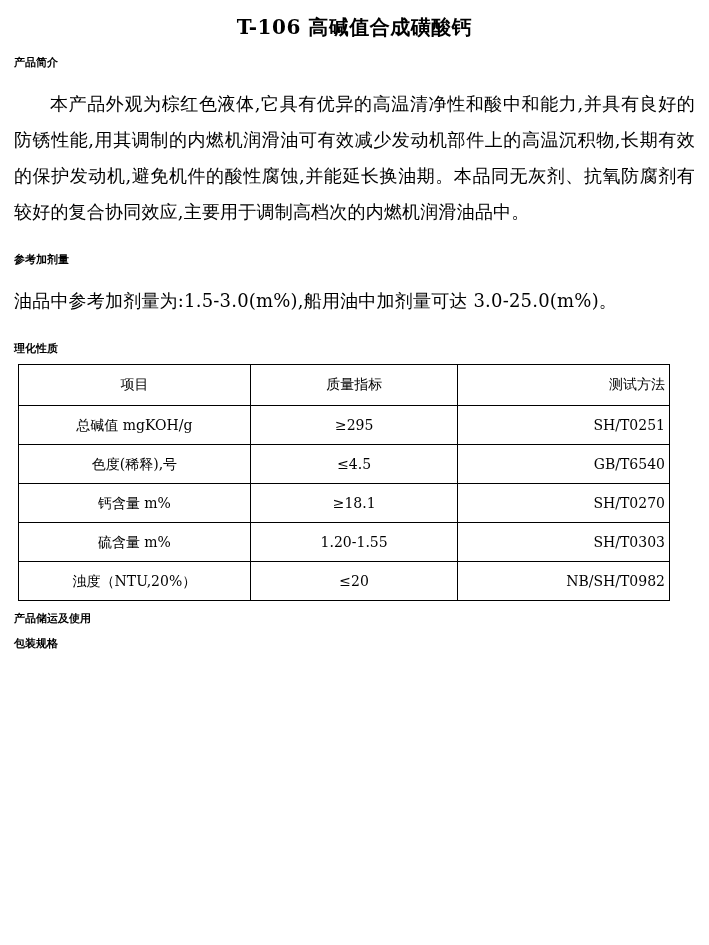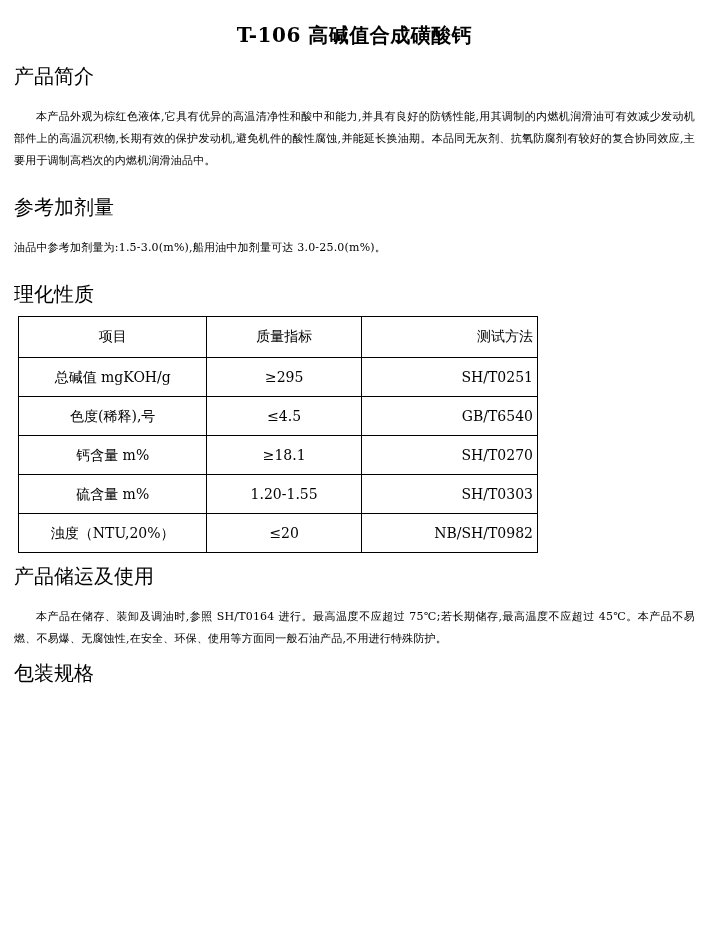--- a/index.html
+++ b/index.html
@@ -18,42 +18,42 @@
   .page {
     padding: 10px 14px 0 14px;
     box-sizing: border-box;
     width: 709px;
   }
   .doc-title {
     text-align: center;
     font-size: 20px;
     font-weight: bold;
     letter-spacing: 0.5px;
-    margin: 12px 0 14px 0;
+    margin: 4px 0 14px 0;
     font-family: "DejaVu Serif", "Liberation Serif", serif;
   }
   .section-head {
-    font-size: 20px;
-    font-weight: normal;
+    font-size: 11px;
+    font-weight: bold;
     margin: 10px 0 6px 0;
   }
   p.body-text {
-    font-size: 11px;
+    font-size: 18px;
     line-height: 2.0;
     margin: 16px 0 4px 0;
     text-align: justify;
     letter-spacing: 0.2px;
   }
   p.indent {
     text-indent: 2em;
   }
   .spacer-sm { height: 8px; }
   table.spec {
     border-collapse: collapse;
-    width: 520px;
+    width: 652px;
     margin: 8px 0 6px 4px;
     font-size: 14px;
   }
   table.spec td {
     border: 1px solid #000000;
     text-align: center;
     padding: 9px 4px;
     height: 20px;
   }
   table.spec tr.head td {
@@ -113,17 +113,16 @@
       </tr>
       <tr>
         <td class="col1"><span>浊度（NTU,20%）</span><sup></sup><span></span></td>
         <td class="col2 num">≤20</td>
         <td class="col3 num">NB/SH/T0982</td>
       </tr>
     </tbody>
   </table>
 
   <div class="section-head">产品储运及使用</div>
-  <p class="body-text indent">本产品在储存、装卸及调油时,参照 SH/T0164 进行。最高温度不应超过 75℃;若长期储存,最高温度不应超过 45℃。本产品不易燃、不易爆、无腐蚀性,在安全、环保、使用等方面同一般石油产品,不用进行特殊防护。</p>
 
   <div class="section-head">包装规格</div>
 
 </div>
 
 </body></html>

